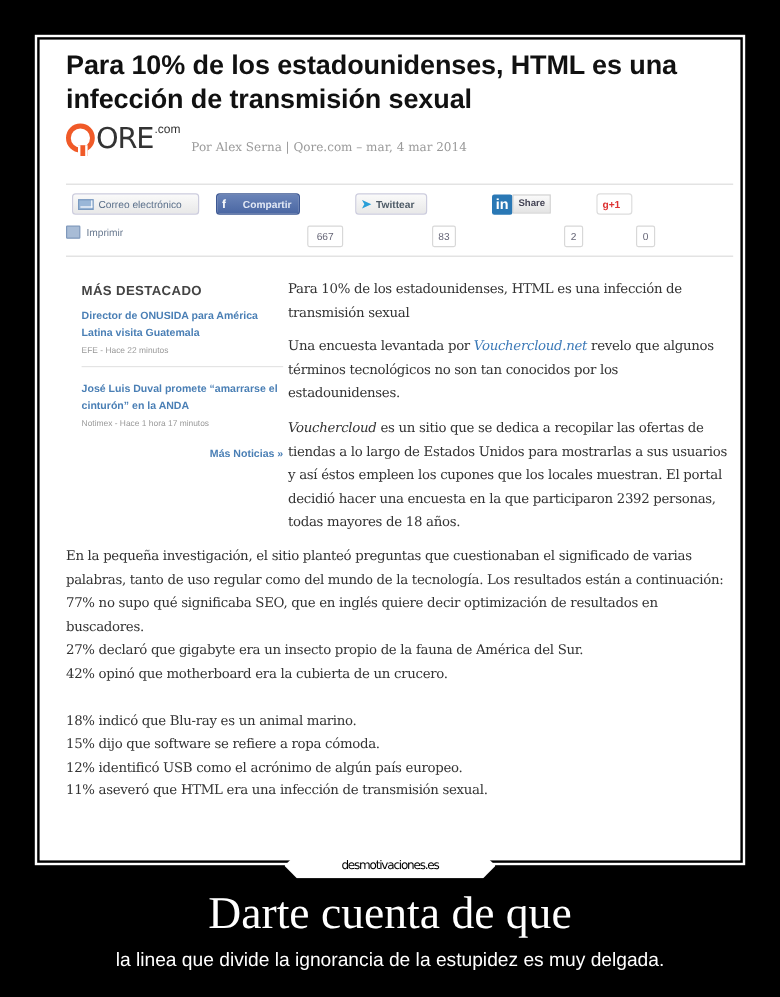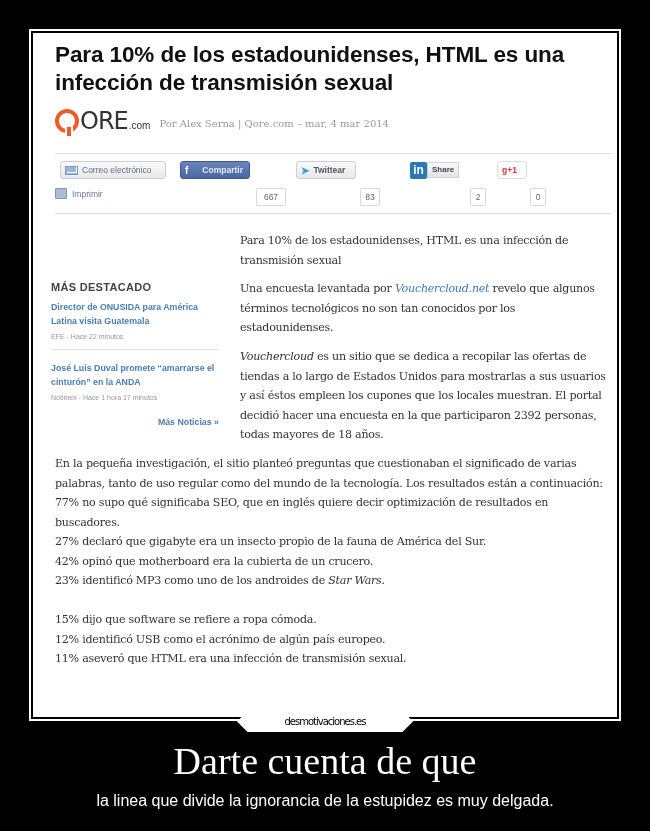--- a/index.html
+++ b/index.html
@@ -15,21 +15,21 @@
       background: #fff; overflow: hidden;
     }
 
     .headline {
       position: absolute; left: 22px; top: 8px; width: 560px;
       font-family: "Liberation Sans", sans-serif; font-weight: bold;
       font-size: 22.5px; line-height: 28px; color: #111; letter-spacing: -0.1px;
     }
 
     .byline-row { position: absolute; left: 22px; top: 70px; height: 30px; width: 560px; display: flex; align-items: flex-end; }
-    .logo { display: flex; align-items: flex-end; height: 30px; }
+    .logo { display: flex; align-items: flex-start; height: 30px; }
     .logo-q {
       width: 24px; height: 24px; border: 4px solid #f05a28; border-radius: 50%;
       position: relative; margin-right: 1px;
     }
     .logo-q::after {
       content: ""; position: absolute; left: 6px; bottom: -7px; width: 4px; height: 9px;
       background: #f05a28; border: 2px solid #fff; border-top: none; border-bottom: none;
     }
     .logo-text { font-size: 24px; line-height: 24px; color: #333; font-family: "DejaVu Sans", sans-serif; letter-spacing: -1px; }
     .logo-com { font-size: 10px; color: #333; margin-left: 1px; margin-bottom: 2px; }
@@ -56,21 +56,21 @@
     }
     .tw-ico { color: #2a9fd8; font-size: 10px; }
     .tw-btn { color: #4d5a66; font-weight: bold; }
     .in-ico { width: 17px; height: 17px; background: #2a78b5; color: #fff; font-weight: bold; font-size: 12px; line-height: 17px; text-align: center; border-radius: 2px; }
     .in-btn { padding-left: 0; border: none; background: transparent; }
     .in-label { background: linear-gradient(#fafafa, #e4e4e4); border: 1px solid #d0d0d0; height: 16px; padding: 0 4px; line-height: 14px; color: #445; font-weight: bold; font-size: 8px; }
     .gp-btn { color: #d33; font-weight: bold; background: #fff; border-color: #ddd; }
     .print-row { position: absolute; left: 22px; top: 155px; display: flex; align-items: flex-end; font-size: 8.5px; color: #6a7a90; }
     .print-ico { width: 12px; height: 11px; background: #a8bcd6; border: 1px solid #7e98bb; margin-right: 5px; border-radius: 1px; }
 
-    .sidebar { position: absolute; left: 18px; top: 204px; width: 168px; margin-top: 44px; }
+    .sidebar { position: absolute; left: 35px; top: 204px; width: 168px; }
     .sb-title { font-size: 11px; font-weight: bold; color: #444; letter-spacing: 0.3px; margin-bottom: 7px; }
     .sb-item-title { font-size: 8.8px; font-weight: bold; color: #4a7fb5; line-height: 14px; }
     .sb-item-meta { font-size: 7px; color: #999; margin-top: 5px; }
     .sb-sep { height: 1px; background: #e4e4e4; margin: 9px 0 11px; }
     .sb-more { text-align: right; font-size: 8.8px; font-weight: bold; color: #4a7fb5; margin-top: 16px; }
 
     .serif { font-family: "DejaVu Serif", serif; color: #333; }
     .p { position: absolute; font-size: 11.1px; line-height: 19.5px; letter-spacing: -0.25px; }
     .p-right { left: 207px; width: 368px; }
     .p-full { left: 22px; width: 558px; }
@@ -170,22 +170,22 @@
 
   <div class="p p-right serif" style="top:314px;">
     <em>Vouchercloud</em><span> es un sitio que se dedica a recopilar las ofertas de tiendas a lo largo de Estados Unidos para mostrarlas a sus usuarios y así éstos empleen los cupones que los locales muestran. El portal decidió hacer una encuesta en la que participaron 2392 personas, todas mayores de 18 años.</span>
   </div>
 
   <div class="p p-full serif" style="top:421px;">
     <span>En la pequeña investigación, el sitio planteó preguntas que cuestionaban el significado de varias palabras, tanto de uso regular como del mundo de la tecnología. Los resultados están a continuación:</span><br>
     <span>77% no supo qué significaba SEO, que en inglés quiere decir optimización de resultados en buscadores.</span><br>
     <span>27% declaró que gigabyte era un insecto propio de la fauna de América del Sur.</span><br>
     <span>42% opinó que motherboard era la cubierta de un crucero.</span><br>
-    <span><span>23% identificó MP3 como uno de los androides de </span><em>Star Wars</em><span>.</span></span><br>
     <br>
+    <span>18% indicó que Blu-ray es un animal marino.</span><br>
     <span>15% dijo que software se refiere a ropa cómoda.</span><br>
     <span>12% identificó USB como el acrónimo de algún país europeo.</span><br>
     <span>11% aseveró que HTML era una infección de transmisión sexual.</span>
   </div>
 
 </div>
 
 <div class="watermark">desmotivaciones.es</div>
 <div class="caption-title">Darte cuenta de que</div>
 <div class="caption-sub">la linea que divide la ignorancia de la estupidez es muy delgada.</div>

